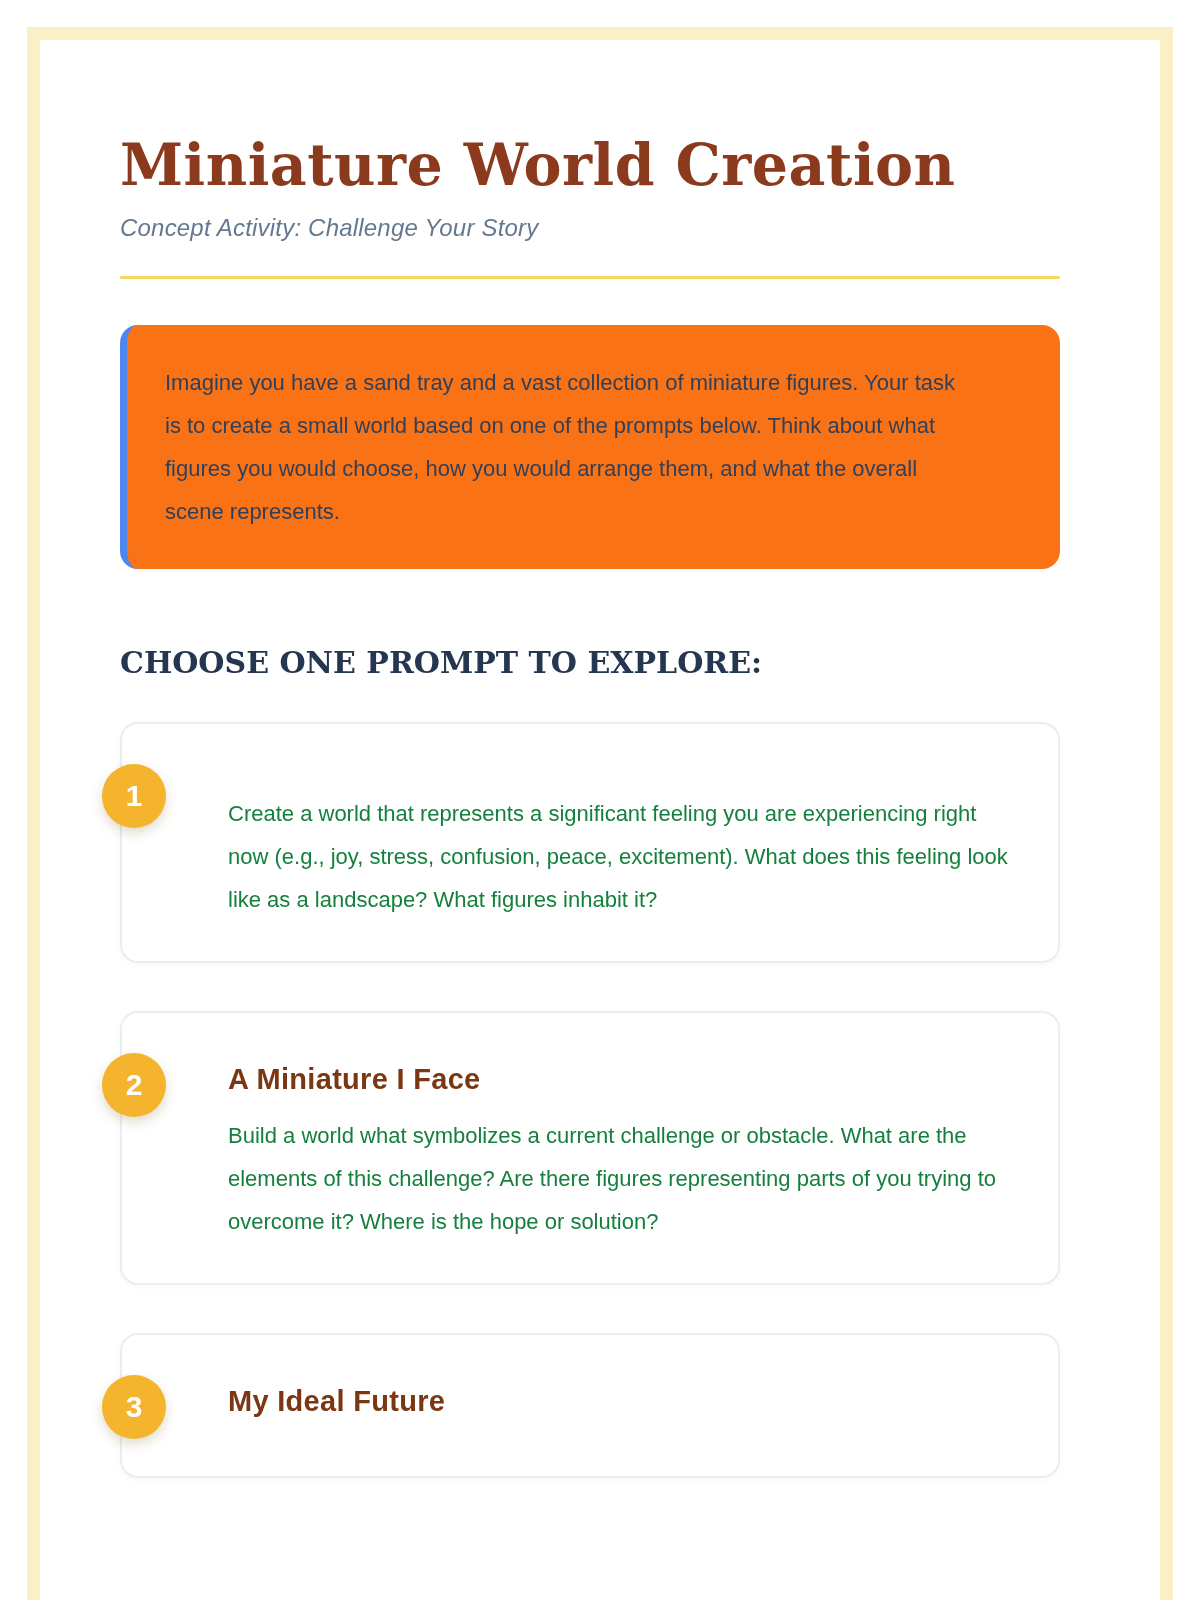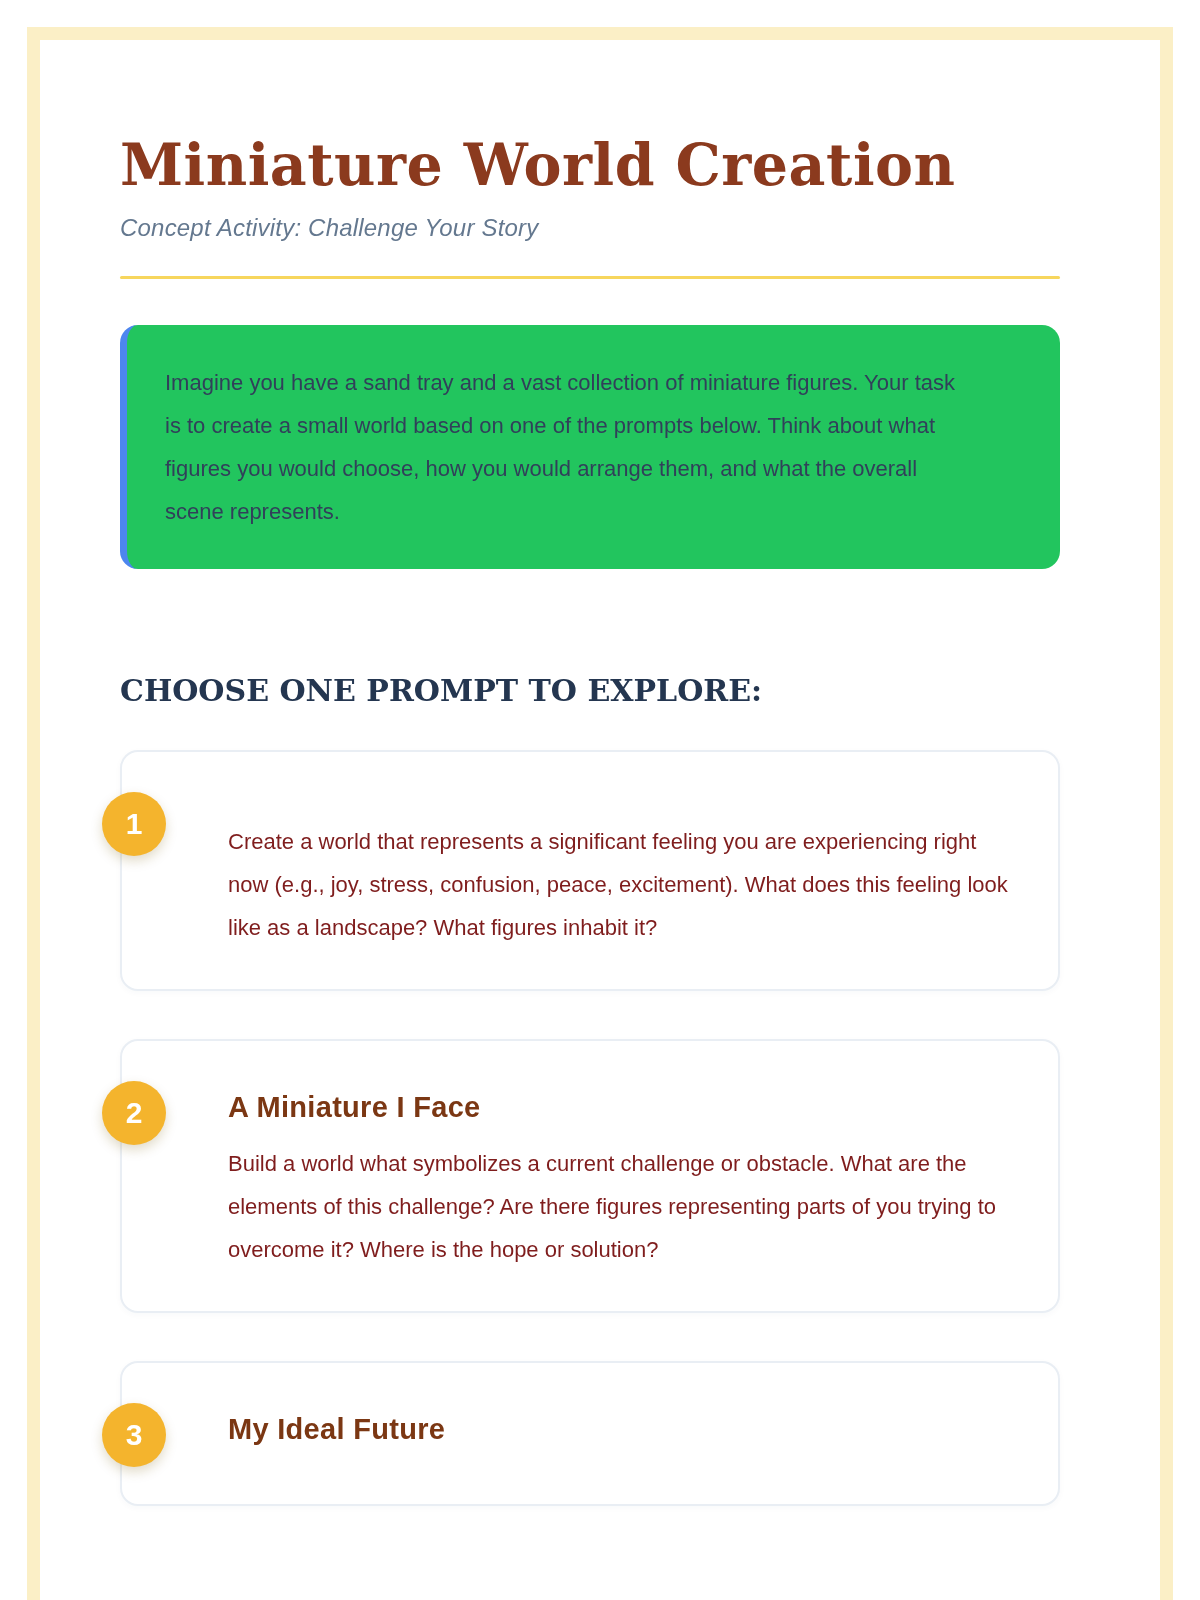--- a/index.html
+++ b/index.html
@@ -63,34 +63,34 @@
   }
   .divider {
     margin-top: 34px;
     height: 3px;
     background: #F7D65D;
     border-radius: 2px;
   }
   
   .intro-callout {
     margin-top: 46px;
-    background: #22c55e;
+    background: #f97316;
     border-left: 7px solid #4D86EF;
     border-radius: 18px;
     padding: 36px 48px 36px 38px;
   }
   .intro-text {
     font-size: 22px;
     line-height: 43px;
     color: #31405A;
     max-width: 810px;
   }
   
   .section-heading {
-    margin-top: 104px;
+    margin-top: 76px;
     font-family: "DejaVu Serif", serif;
     font-weight: 700;
     font-size: 30px;
     color: #243650;
     letter-spacing: 0px;
   }
   
   .cards { margin-top: 42px; }
   .prompt-card {
     position: relative;
@@ -118,21 +118,21 @@
   .prompt-title {
     font-size: 29px;
     font-weight: 700;
     color: #7B3713;
     letter-spacing: 0.3px;
   }
   .prompt-desc {
     margin-top: 18px;
     font-size: 22px;
     line-height: 43px;
-    color: #7f1d1d;
+    color: #15803d;
     max-width: 800px;
   }
 </style>
 </head>
 <body>
 
 <div class="frame">
   <div class="content">
 
     <h1 class="page-title">Miniature World Creation</h1>

